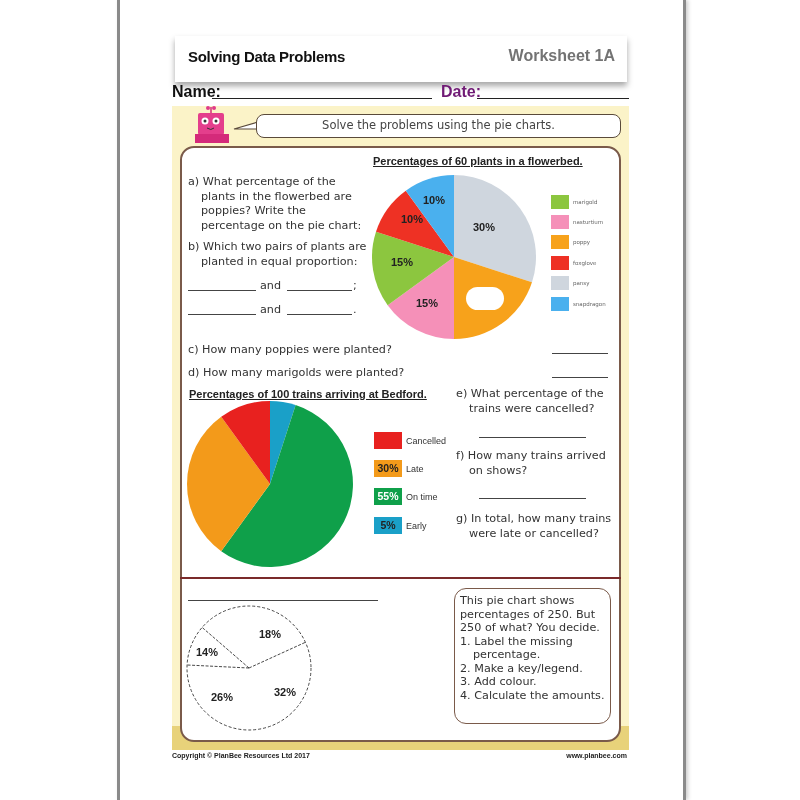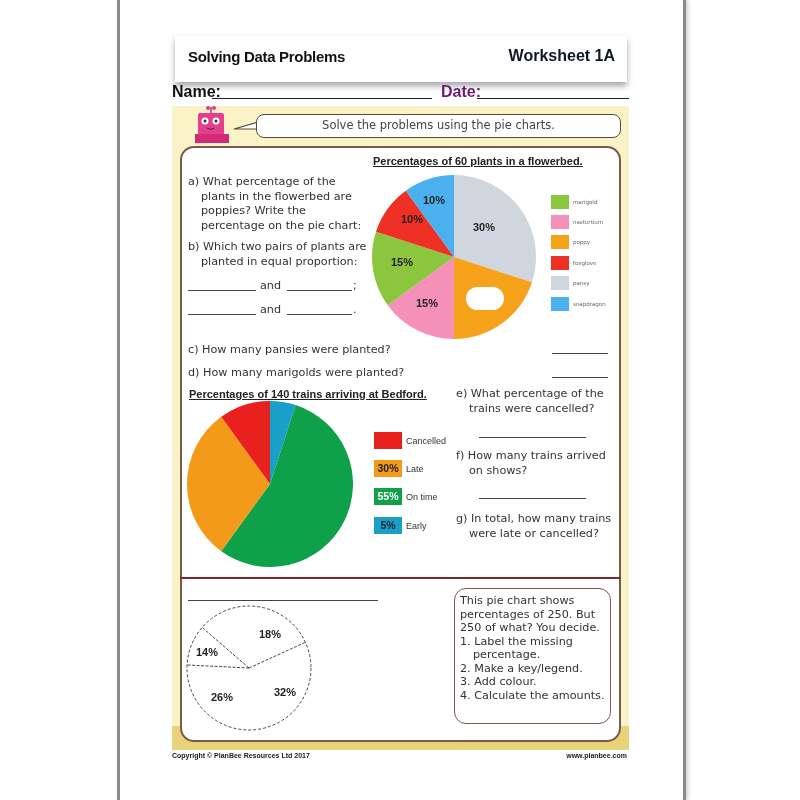--- a/index.html
+++ b/index.html
@@ -5,21 +5,21 @@
   * { box-sizing: border-box; margin: 0; padding: 0; }
   html, body { width: 800px; height: 800px; background: #ffffff; overflow: hidden; }
   body { position: relative; font-family: "DejaVu Sans", sans-serif; color: #333; }
 
   .page-frame { position: absolute; left: 117px; top: 0; width: 569px; height: 800px; background: #fff;
     border-left: 3px solid #8a8a8a; border-right: 3px solid #8a8a8a; box-shadow: 2px 0 4px rgba(0,0,0,0.2); }
 
   .header-box { position: absolute; left: 175px; top: 36px; width: 452px; height: 46px; background: #fff;
     box-shadow: 0 4px 6px rgba(0,0,0,0.35); }
   .header-title { position: absolute; left: 13px; top: 12px; font-family: "Liberation Sans", sans-serif; font-weight: bold; font-size: 15px; color: #111; letter-spacing: -0.3px; }
-  .header-ws { position: absolute; right: 12px; top: 11px; font-family: "Liberation Sans", sans-serif; font-weight: bold; font-size: 16px; color: #0f172a; }
+  .header-ws { position: absolute; right: 12px; top: 11px; font-family: "Liberation Sans", sans-serif; font-weight: bold; font-size: 16px; color: #737373; }
 
   .name-label { position: absolute; left: 172px; top: 83px; font-family: "Liberation Sans", sans-serif; font-weight: bold; font-size: 16px; color: #111; }
   .name-line { position: absolute; left: 212px; top: 98px; width: 220px; border-bottom: 1.5px solid #222; }
   .date-label { position: absolute; left: 441px; top: 83px; font-family: "Liberation Sans", sans-serif; font-weight: bold; font-size: 16px; color: #701a75; }
   .date-line { position: absolute; left: 477px; top: 98px; width: 152px; border-bottom: 1.5px solid #222; }
 
   .yellow-panel { position: absolute; left: 172px; top: 106px; width: 457px; height: 644px; background: #fbf3c8; }
   .yellow-bottom { position: absolute; left: 172px; top: 726px; width: 457px; height: 24px; background: #e8d27a; }
 
   .robot { position: absolute; left: 193px; top: 105px; width: 40px; height: 40px; }
@@ -153,26 +153,26 @@
   </div>
 <div class="legend-item" style="left:551px; top:276px;">
     <span class="legend-swatch" style="background:#cfd6de"></span>
     <span class="legend-text">pansy</span>
   </div>
 <div class="legend-item" style="left:551px; top:297px;">
     <span class="legend-swatch" style="background:#4ab0ee"></span>
     <span class="legend-text">snapdragon</span>
   </div>
 
-<span class="txt" style="left:188px; top:343px;">c) How many pansies were planted?</span>
+<span class="txt" style="left:188px; top:343px;">c) How many poppies were planted?</span>
 <div class="blank" style="left:552px; top:353px; width:56px;"></div>
 <span class="txt" style="left:188px; top:366px;">d) How many marigolds were planted?</span>
 <div class="blank" style="left:552px; top:377px; width:56px;"></div>
 
-<span class="chart-title" style="left:189px; top:388px;">Percentages of 140 trains arriving at Bedford.</span>
+<span class="chart-title" style="left:189px; top:388px;">Percentages of 100 trains arriving at Bedford.</span>
 
 <svg style="left:187px; top:401px;" width="166" height="166" viewBox="-83 -83 166 166">
 
   <path d="M0 0 L0 -83 A83 83 0 0 1 25.65 -78.94 Z" fill="#1aa0c8"></path>
 
   <path d="M0 0 L25.65 -78.94 A83 83 0 1 1 -48.79 67.15 Z" fill="#0fa04a"></path>
 
   <path d="M0 0 L-48.79 67.15 A83 83 0 0 1 -48.79 -67.15 Z" fill="#f39a1a"></path>
 
   <path d="M0 0 L-48.79 -67.15 A83 83 0 0 1 0 -83 Z" fill="#e8211f"></path>

